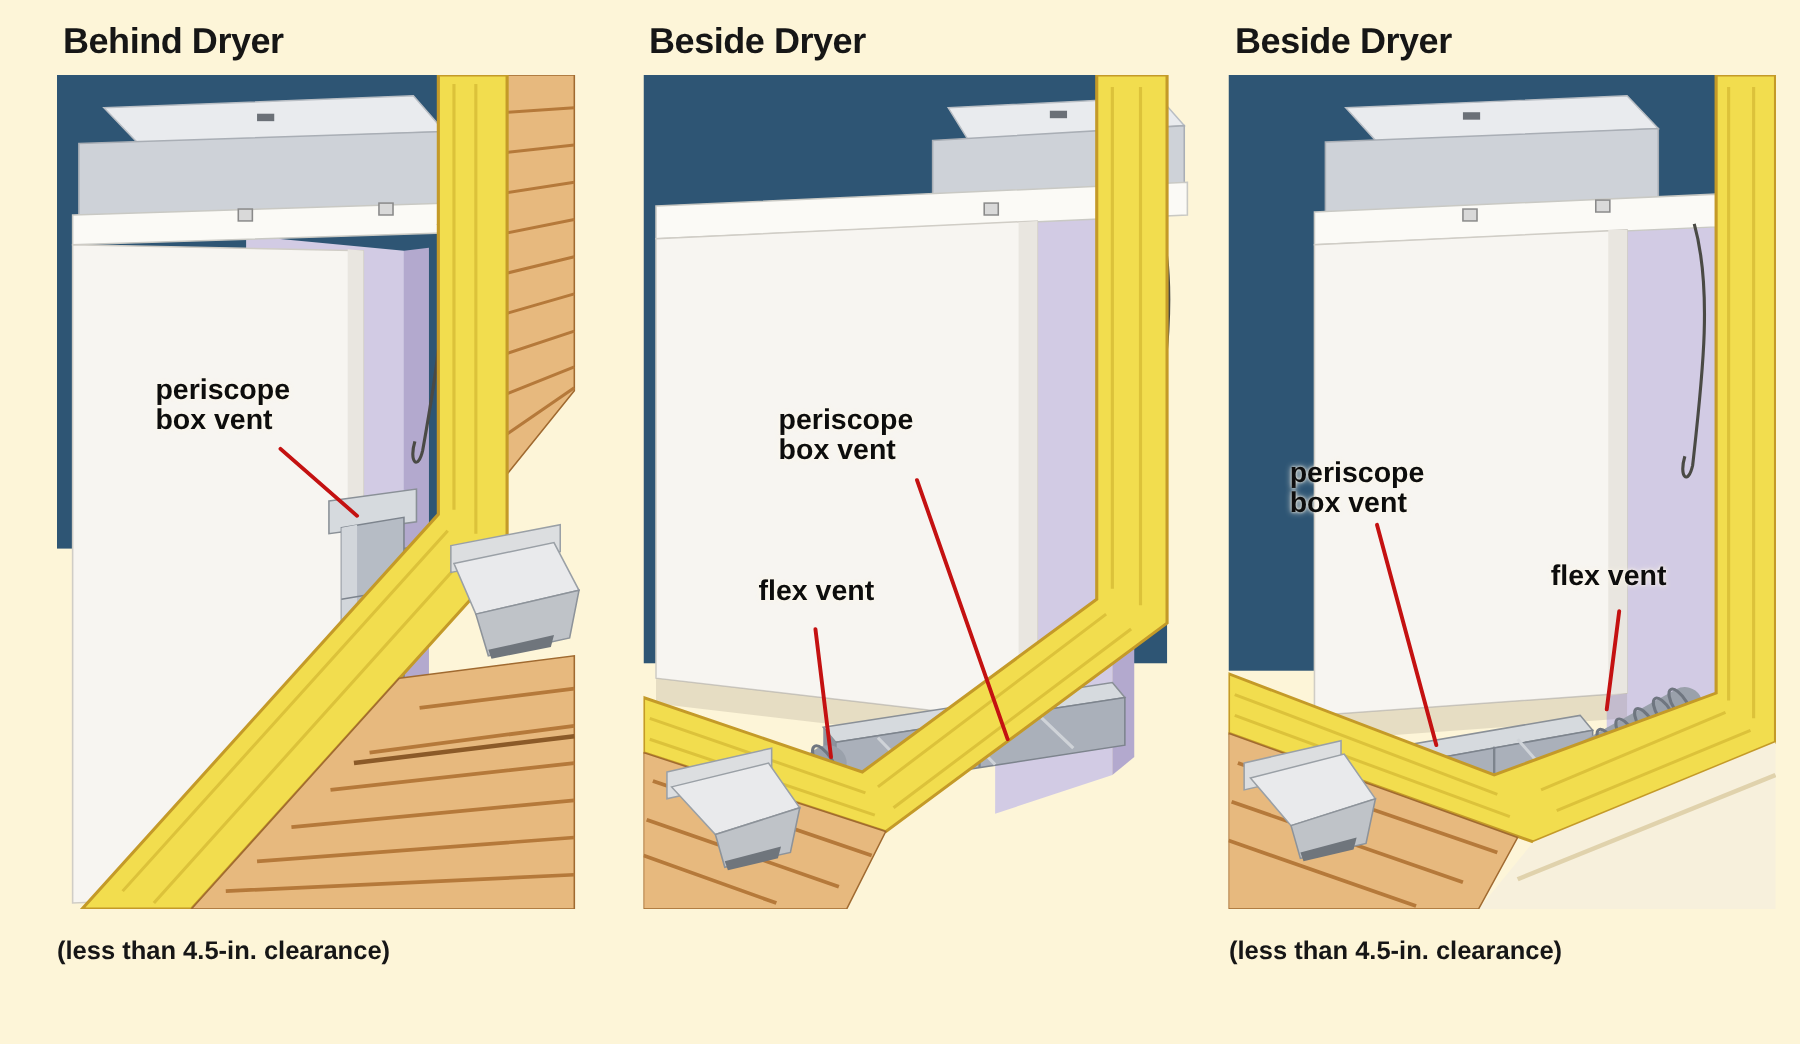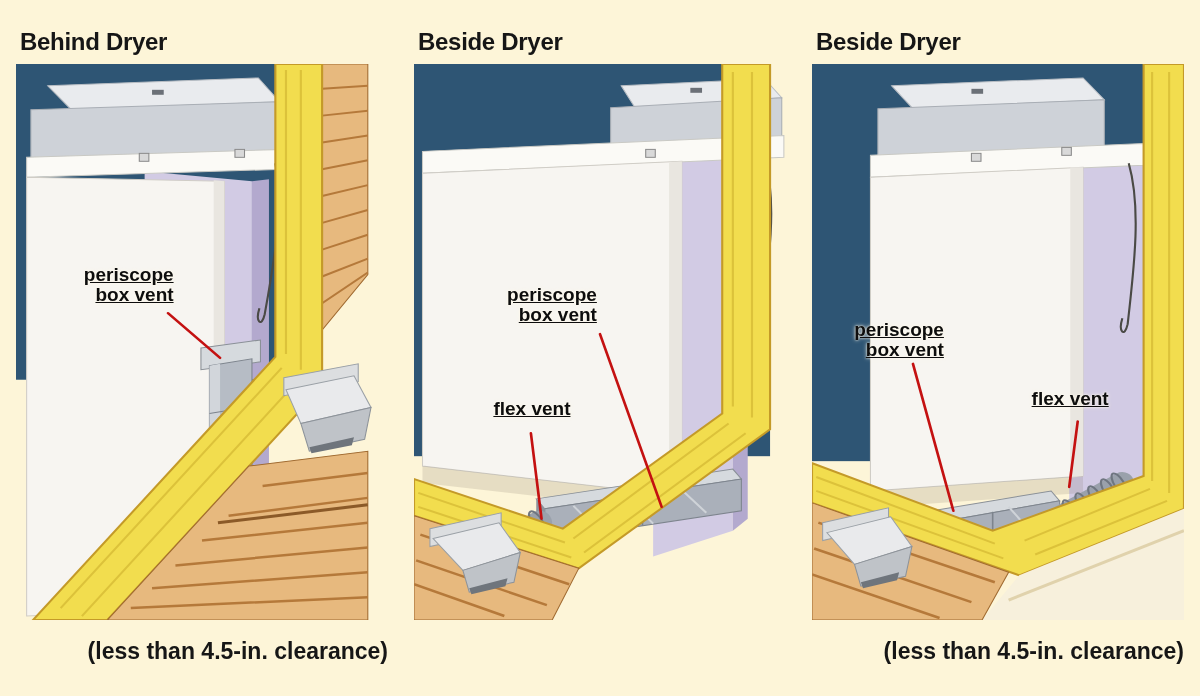--- a/index.html
+++ b/index.html
@@ -2,39 +2,38 @@
 <html><head>
 <meta charset="utf-8">
 <style>
   * { margin:0; padding:0; box-sizing:border-box; }
   html,body { width:1200px; height:696px; }
   body {
     background:#fdf5d8;
     font-family:"Liberation Sans", sans-serif;
     overflow:hidden;
   }
-  .diagram { display:flex; gap:26px; padding:24px 16px 0 16px; }
+  .diagram { display:flex; gap:26px; padding:10px 16px 0 16px;margin-left:22px; }
   .panel { flex:1; display:flex; flex-direction:column; }
   .panel-title {
     font-size:24px; font-weight:700; color:#161616;
     letter-spacing:-0.3px; margin:4px 0 8px 4px;
   }
   .illustration { position:relative; width:100%; height:556px; }
   .illustration svg { position:absolute; inset:0; width:100%; height:100%; }
   .label {
     position:absolute; transform:translateX(-50%);
-    text-align:right; font-size:19px; font-weight:700; color:#0d0d0d;
+    text-align:left; font-size:19px; font-weight:700; color:#0d0d0d;
     line-height:1.04; white-space:nowrap;
     text-shadow:0 0 4px rgba(255,250,235,.9), 0 0 2px rgba(255,250,235,.95);
-    text-decoration:underline;
   }
   .label span { display:block; }
   .caption {
-    font-size:23px; font-weight:700; color:#161616;
-    text-align:right; margin-top:18px;
+    font-size:17px; font-weight:700; color:#161616;
+    text-align:left; margin-top:18px;
   }
 </style>
 </head>
 <body>
 
 <div class="diagram">
 
   <div class="panel">
     <div class="panel-title">Behind Dryer</div>
     <div class="illustration">

